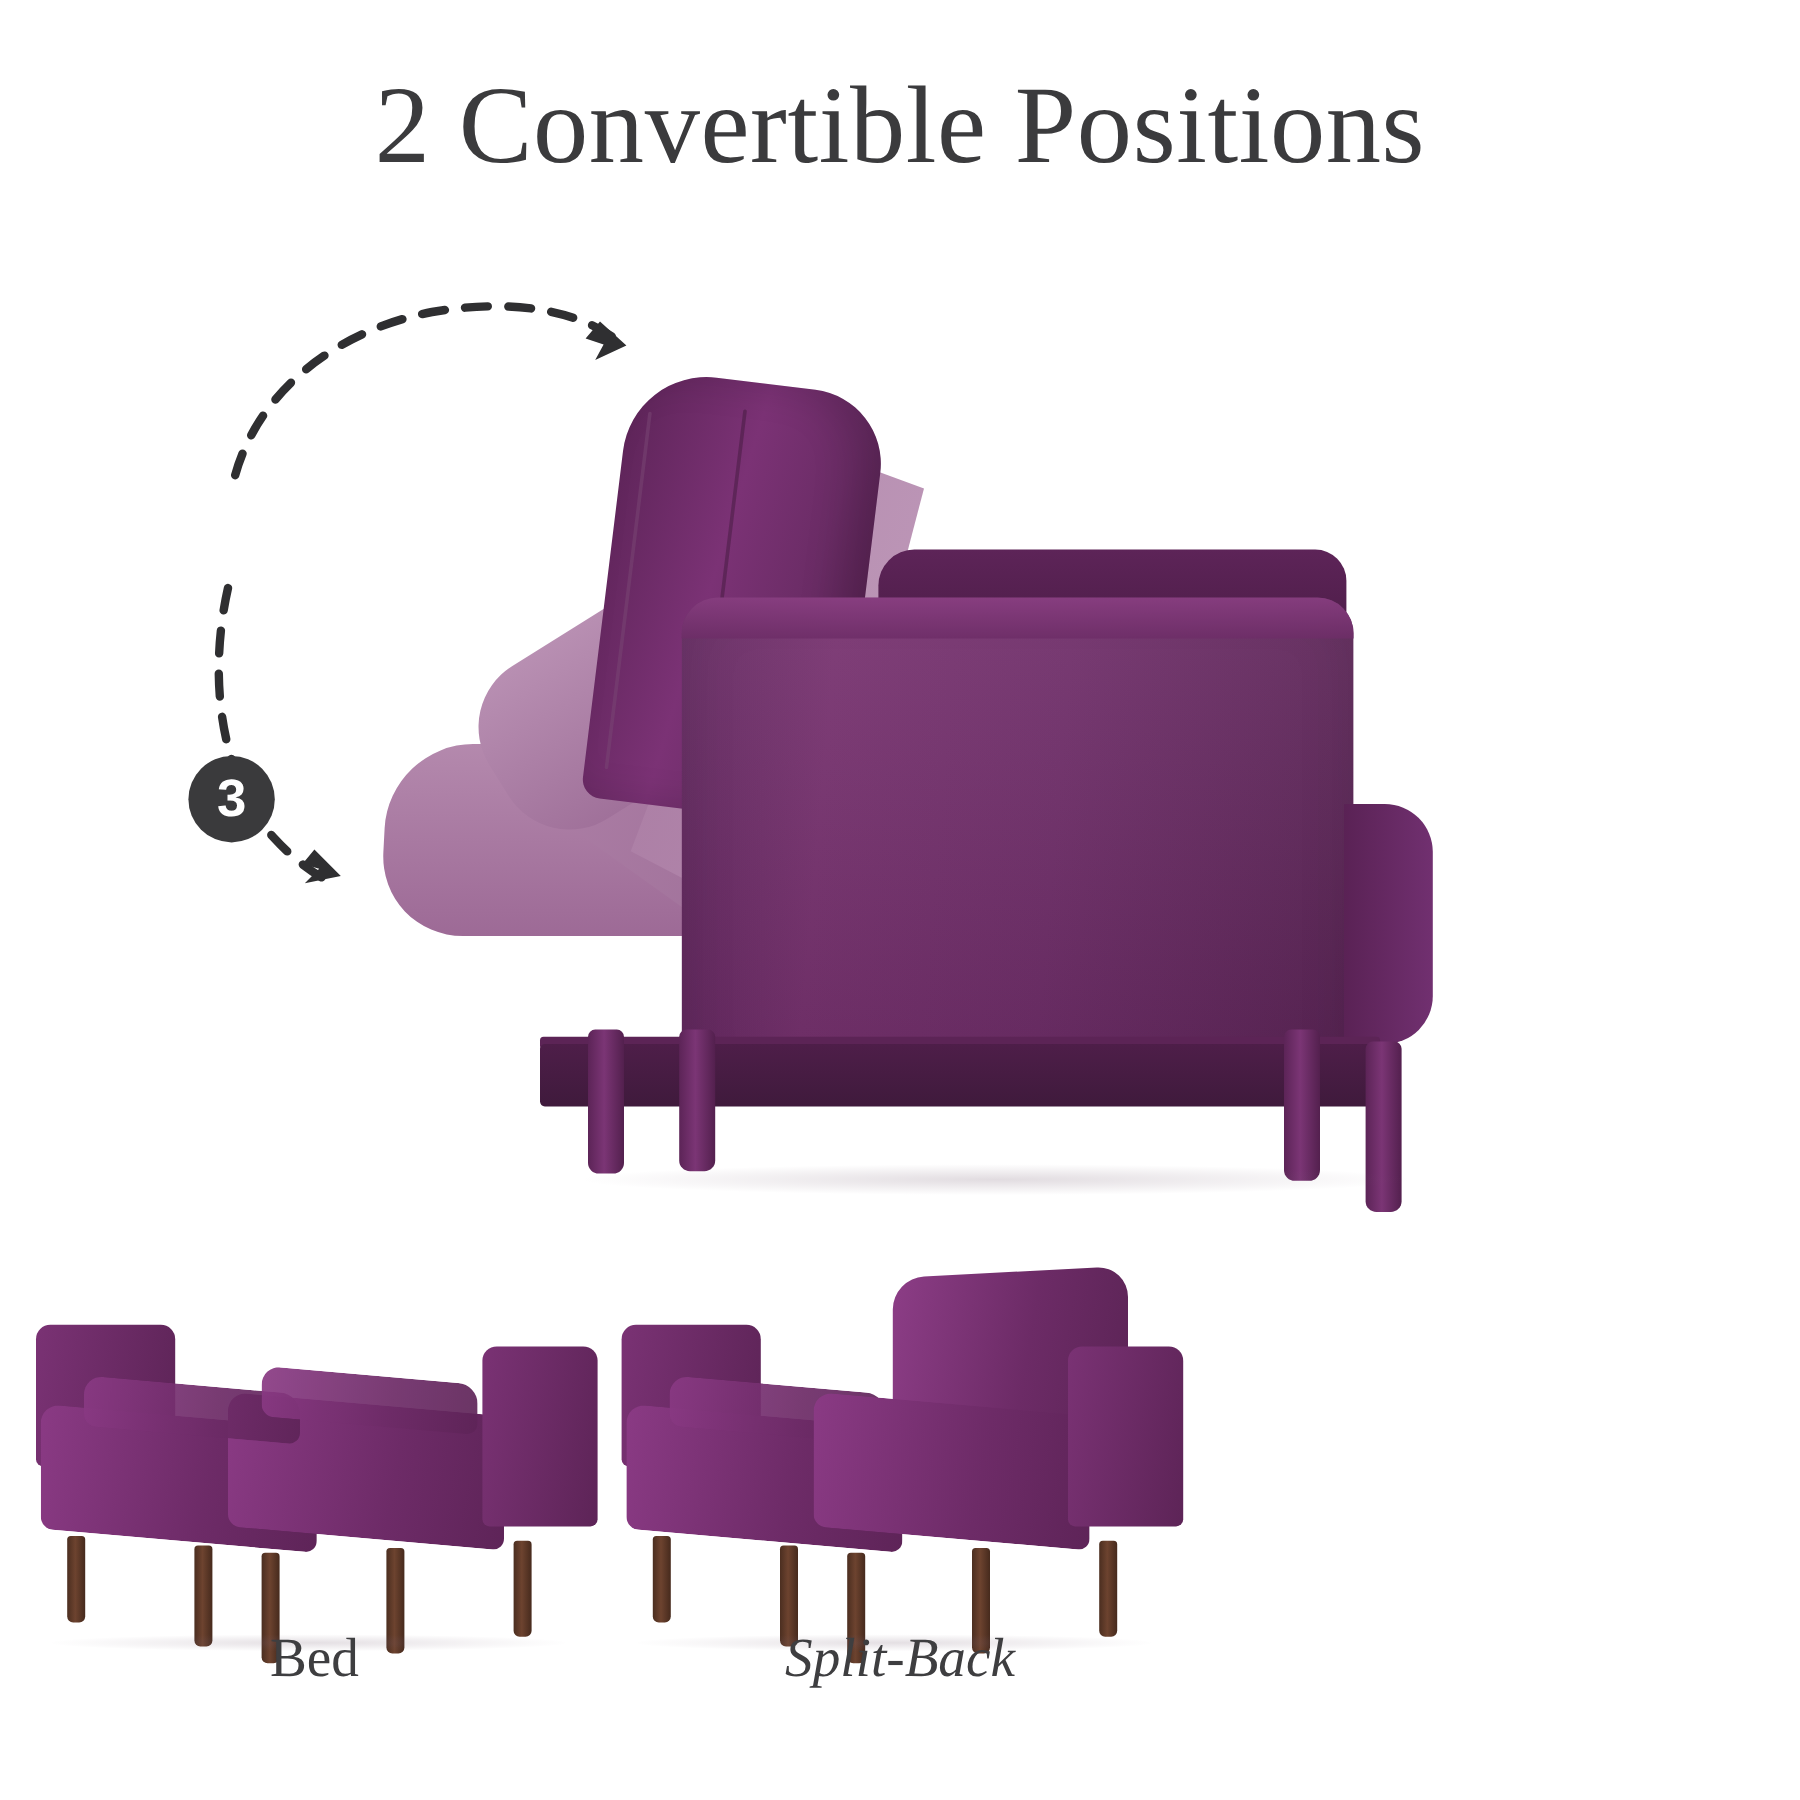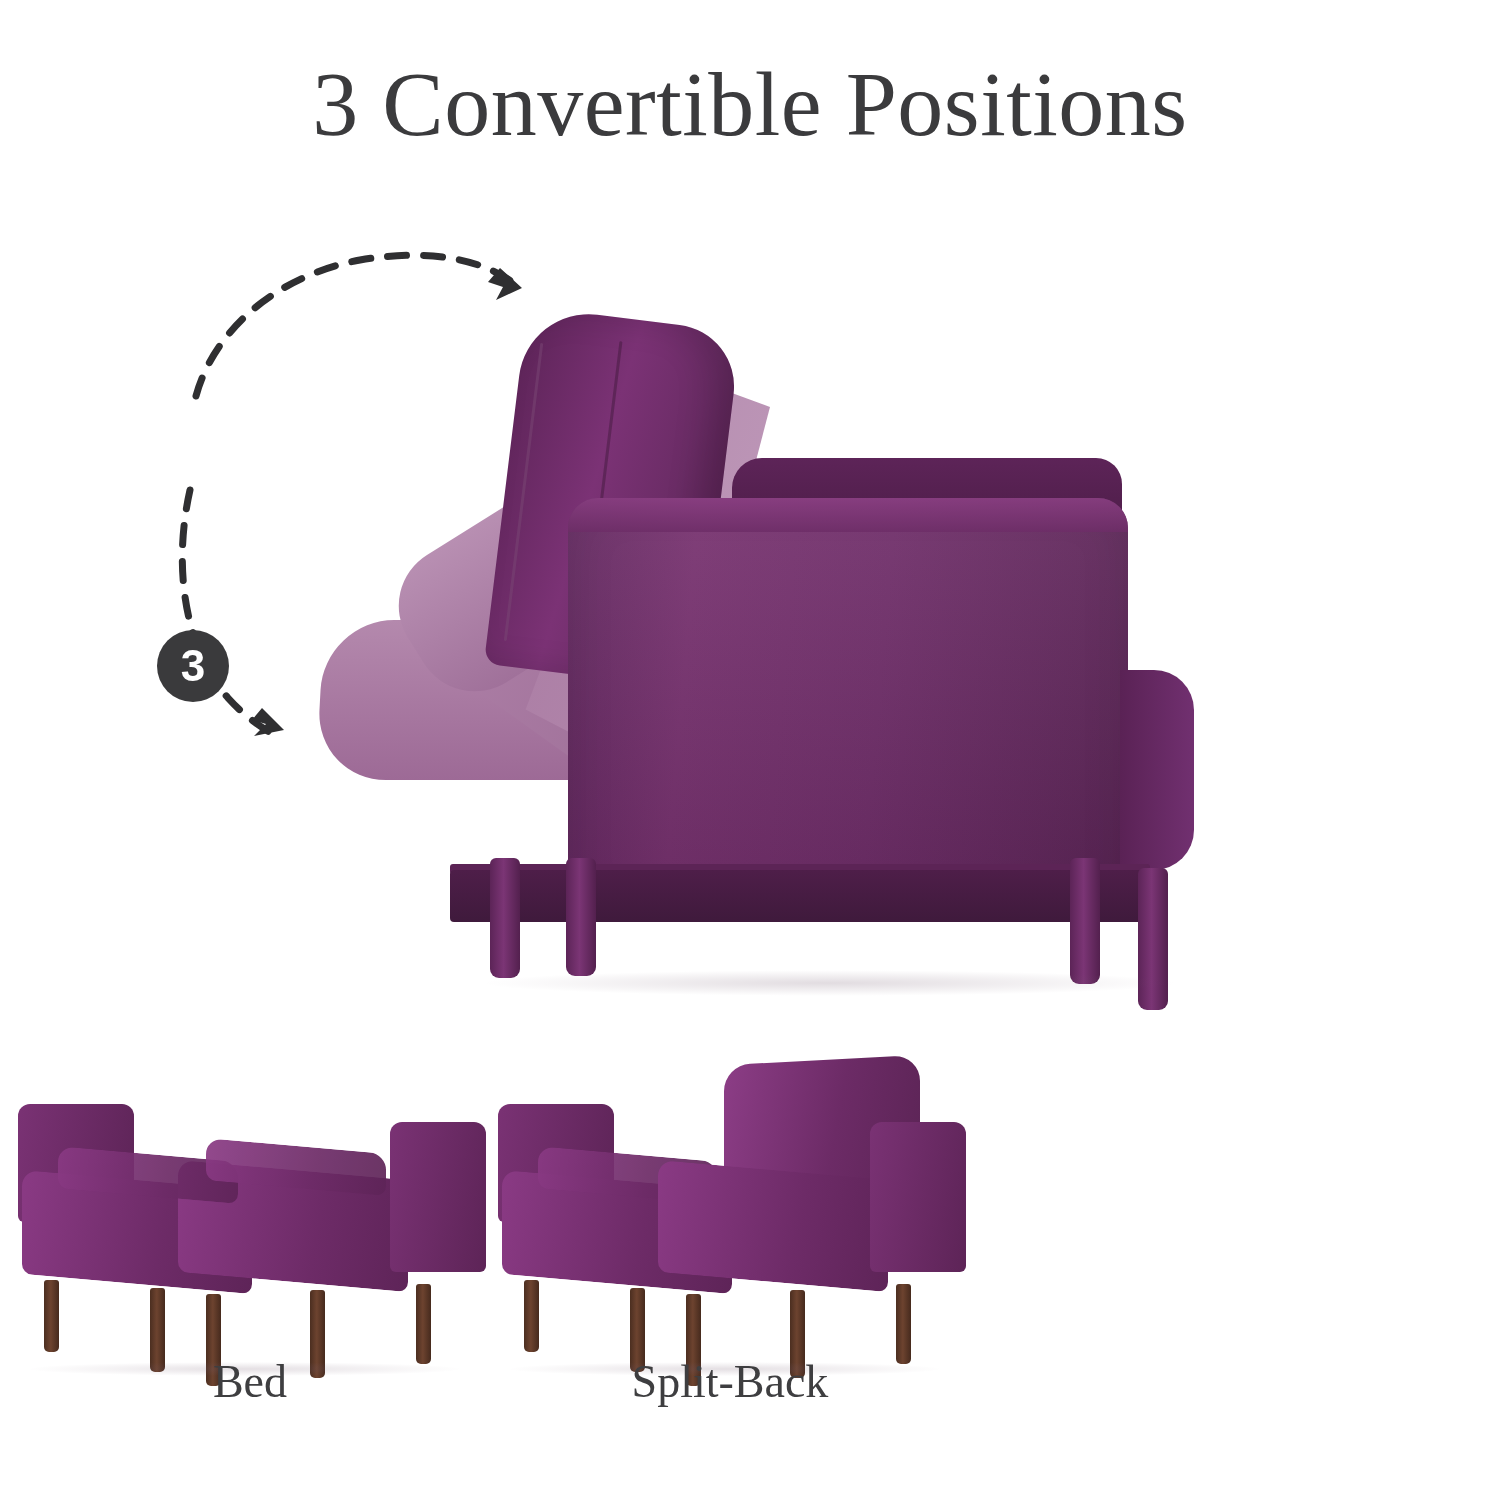--- a/index.html
+++ b/index.html
@@ -141,22 +141,22 @@
   .h-leg.l4{ left:838px; top:598px; height:142px; }
   .h-shadow{
     position:absolute; left:180px; top:700px; width:700px; height:26px;
     background:radial-gradient(ellipse at center, rgba(120,95,115,.22), rgba(255,255,255,0) 70%);
     border-radius:50%;
   }
 
   
   .thumbs{ position:absolute; left:0; top:1030px; width:1500px; height:470px; }
   .thumb{ position:absolute; width:500px; height:400px; }
-  .thumb.t0{ left:0; }
-  .thumb.t1{ left:480px; }
+  .thumb.t0{ left:12px; }
+  .thumb.t1{ left:500px;font-style:italic; }
   .thumb.t2{ left:1000px; }
 
   .thumb-label{
     position:absolute; bottom:22px; left:0; width:500px;
     text-align:center; font-family:"Liberation Serif", serif;
     font-size:46px; color:#3e3e40;
   }
 
   .tart{ position:absolute; left:10px; top:12px; width:480px; height:290px; }
 
@@ -182,21 +182,21 @@
   .tshadow{
     position:absolute; height:14px; border-radius:50%;
     background:radial-gradient(ellipse at center, rgba(120,95,115,.20), rgba(255,255,255,0) 72%);
   }
 </style>
 </head>
 <body>
 
 <div id="stage">
 
-  <div class="page-title">3 Convertible Positions</div>
+  <div class="page-title">2 Convertible Positions</div>
 
   <div class="hero">
 
     <svg class="arrows" viewBox="0 0 1500 1020">
 
       <g fill="none" stroke="#2f2f31" stroke-width="7" stroke-linecap="round" stroke-dasharray="19 17">
         <path d="M 196 166 C 214 100 276 46 360 30 C 430 18 482 30 512 52"></path>
       </g>
       <polygon points="500,38 522,58 496,70 503,57 488,52" fill="#2f2f31"></polygon>
 

